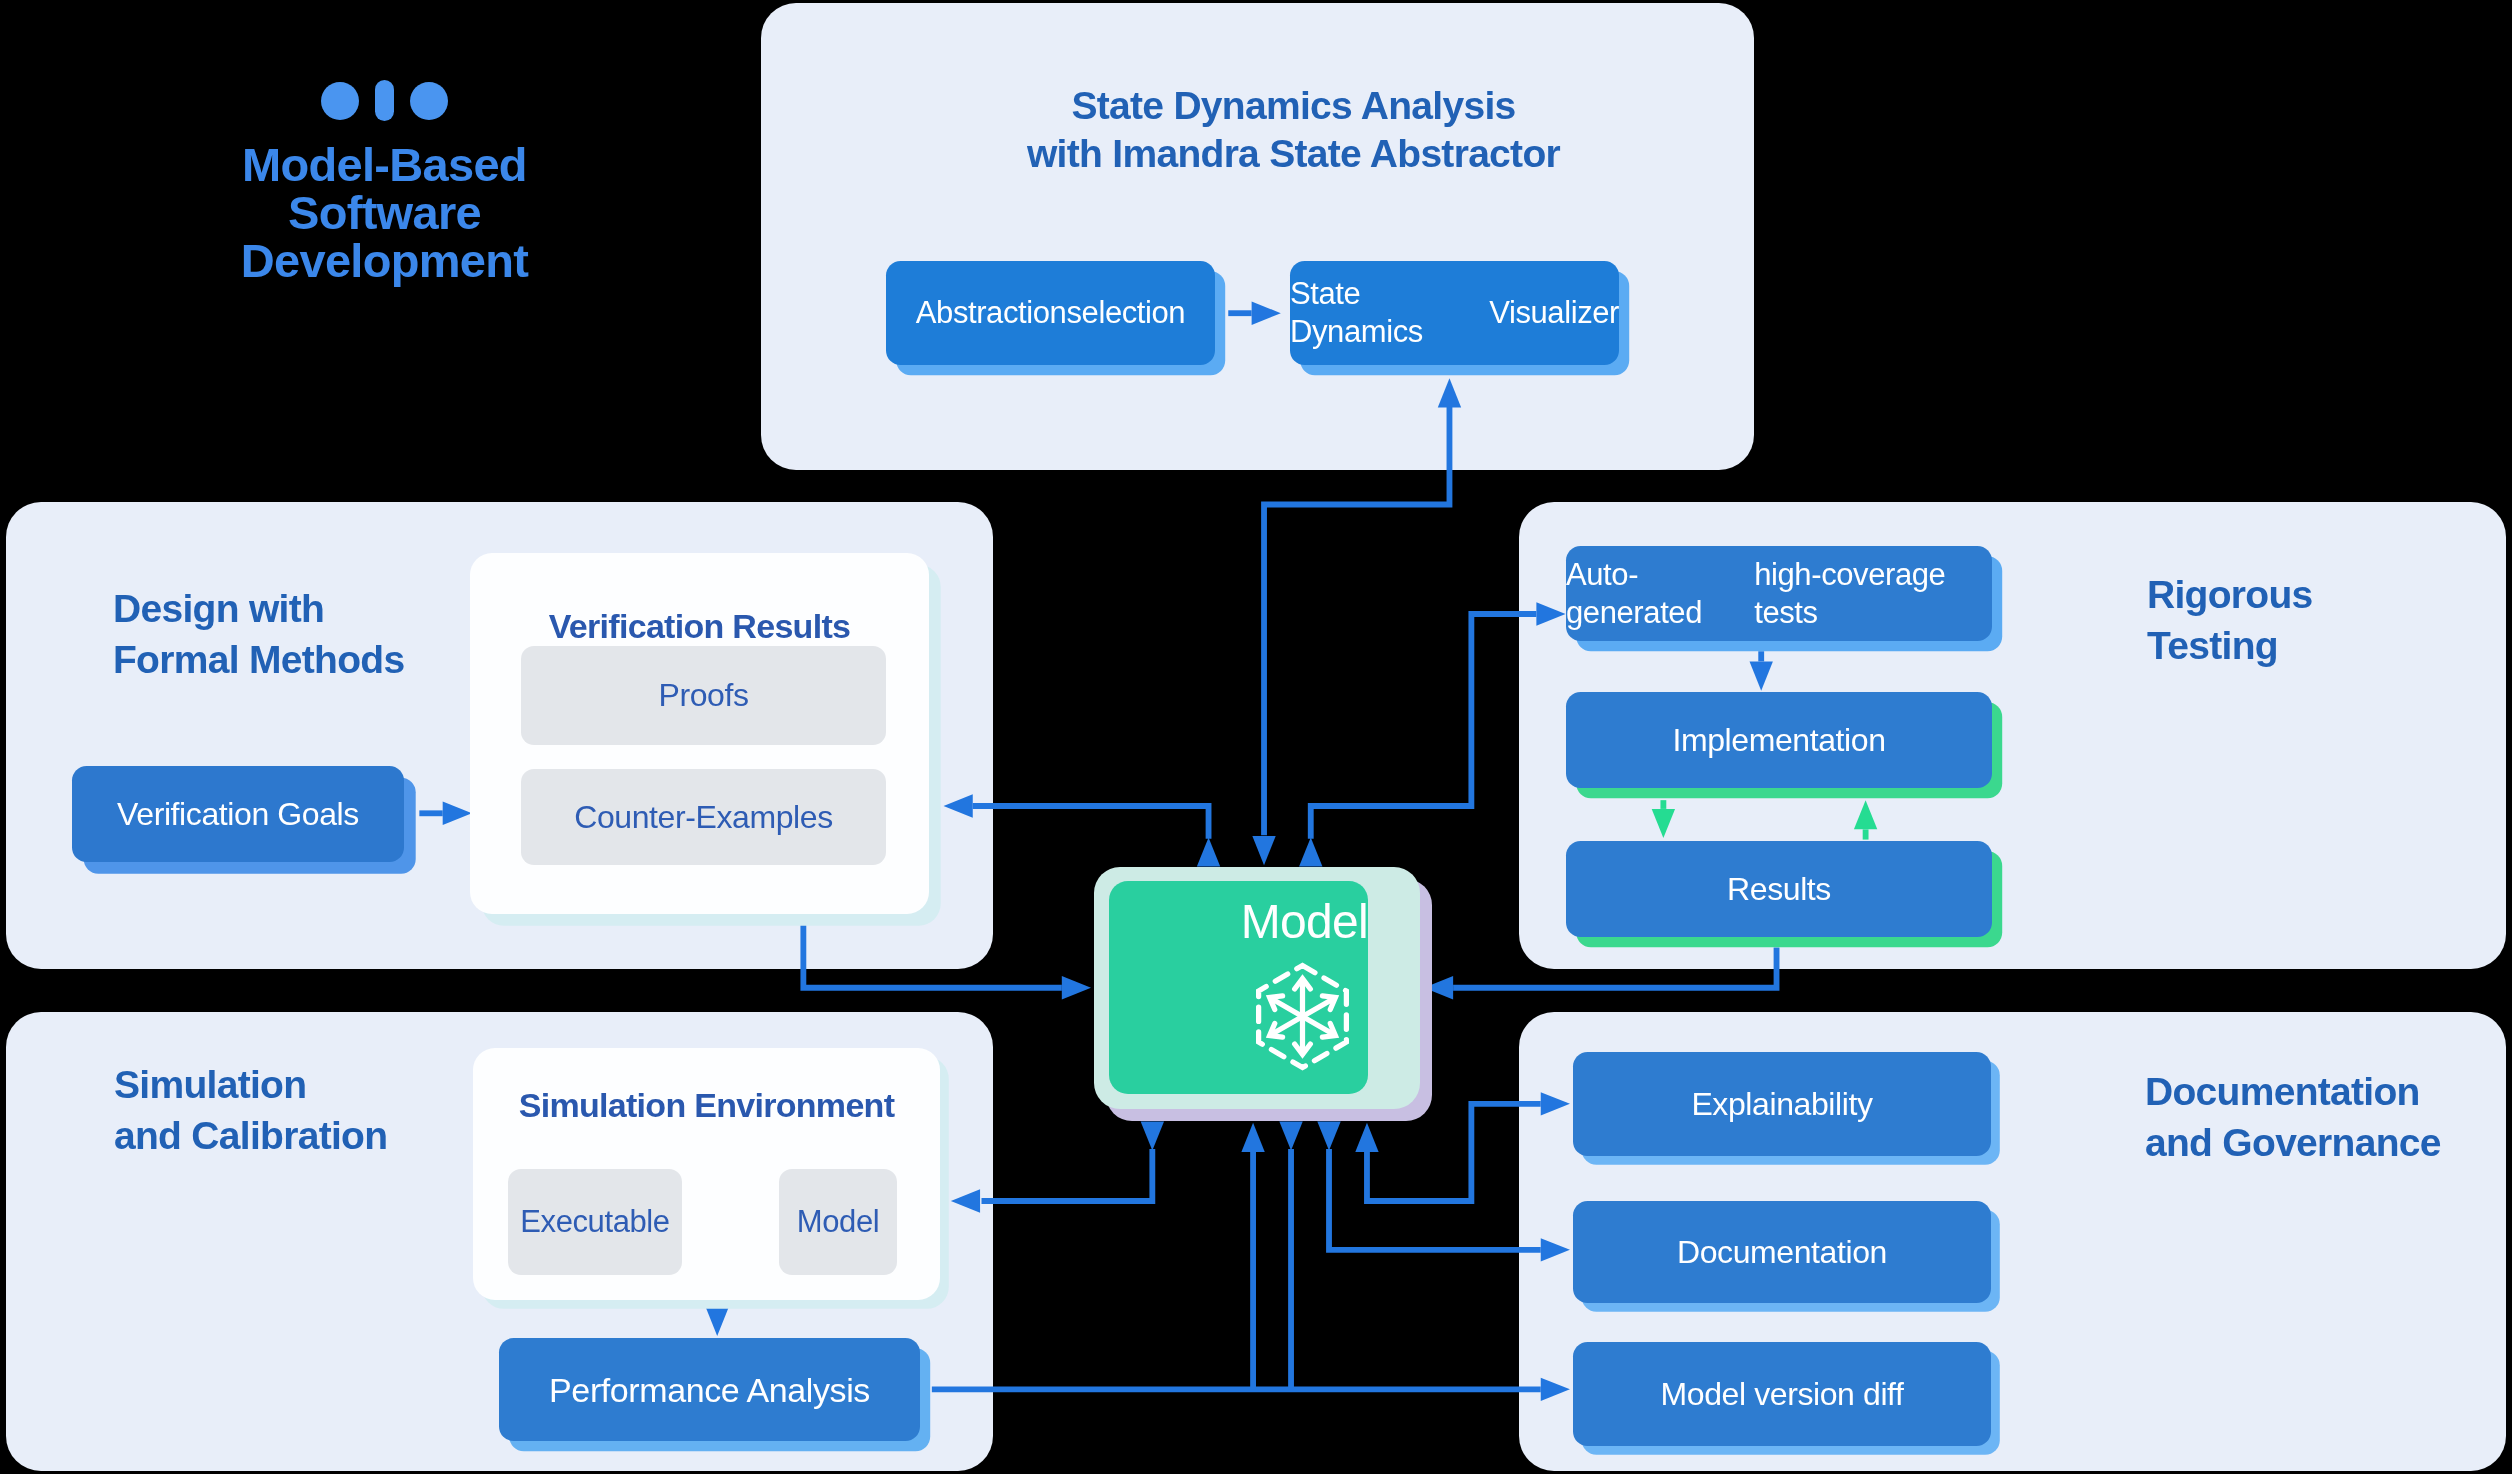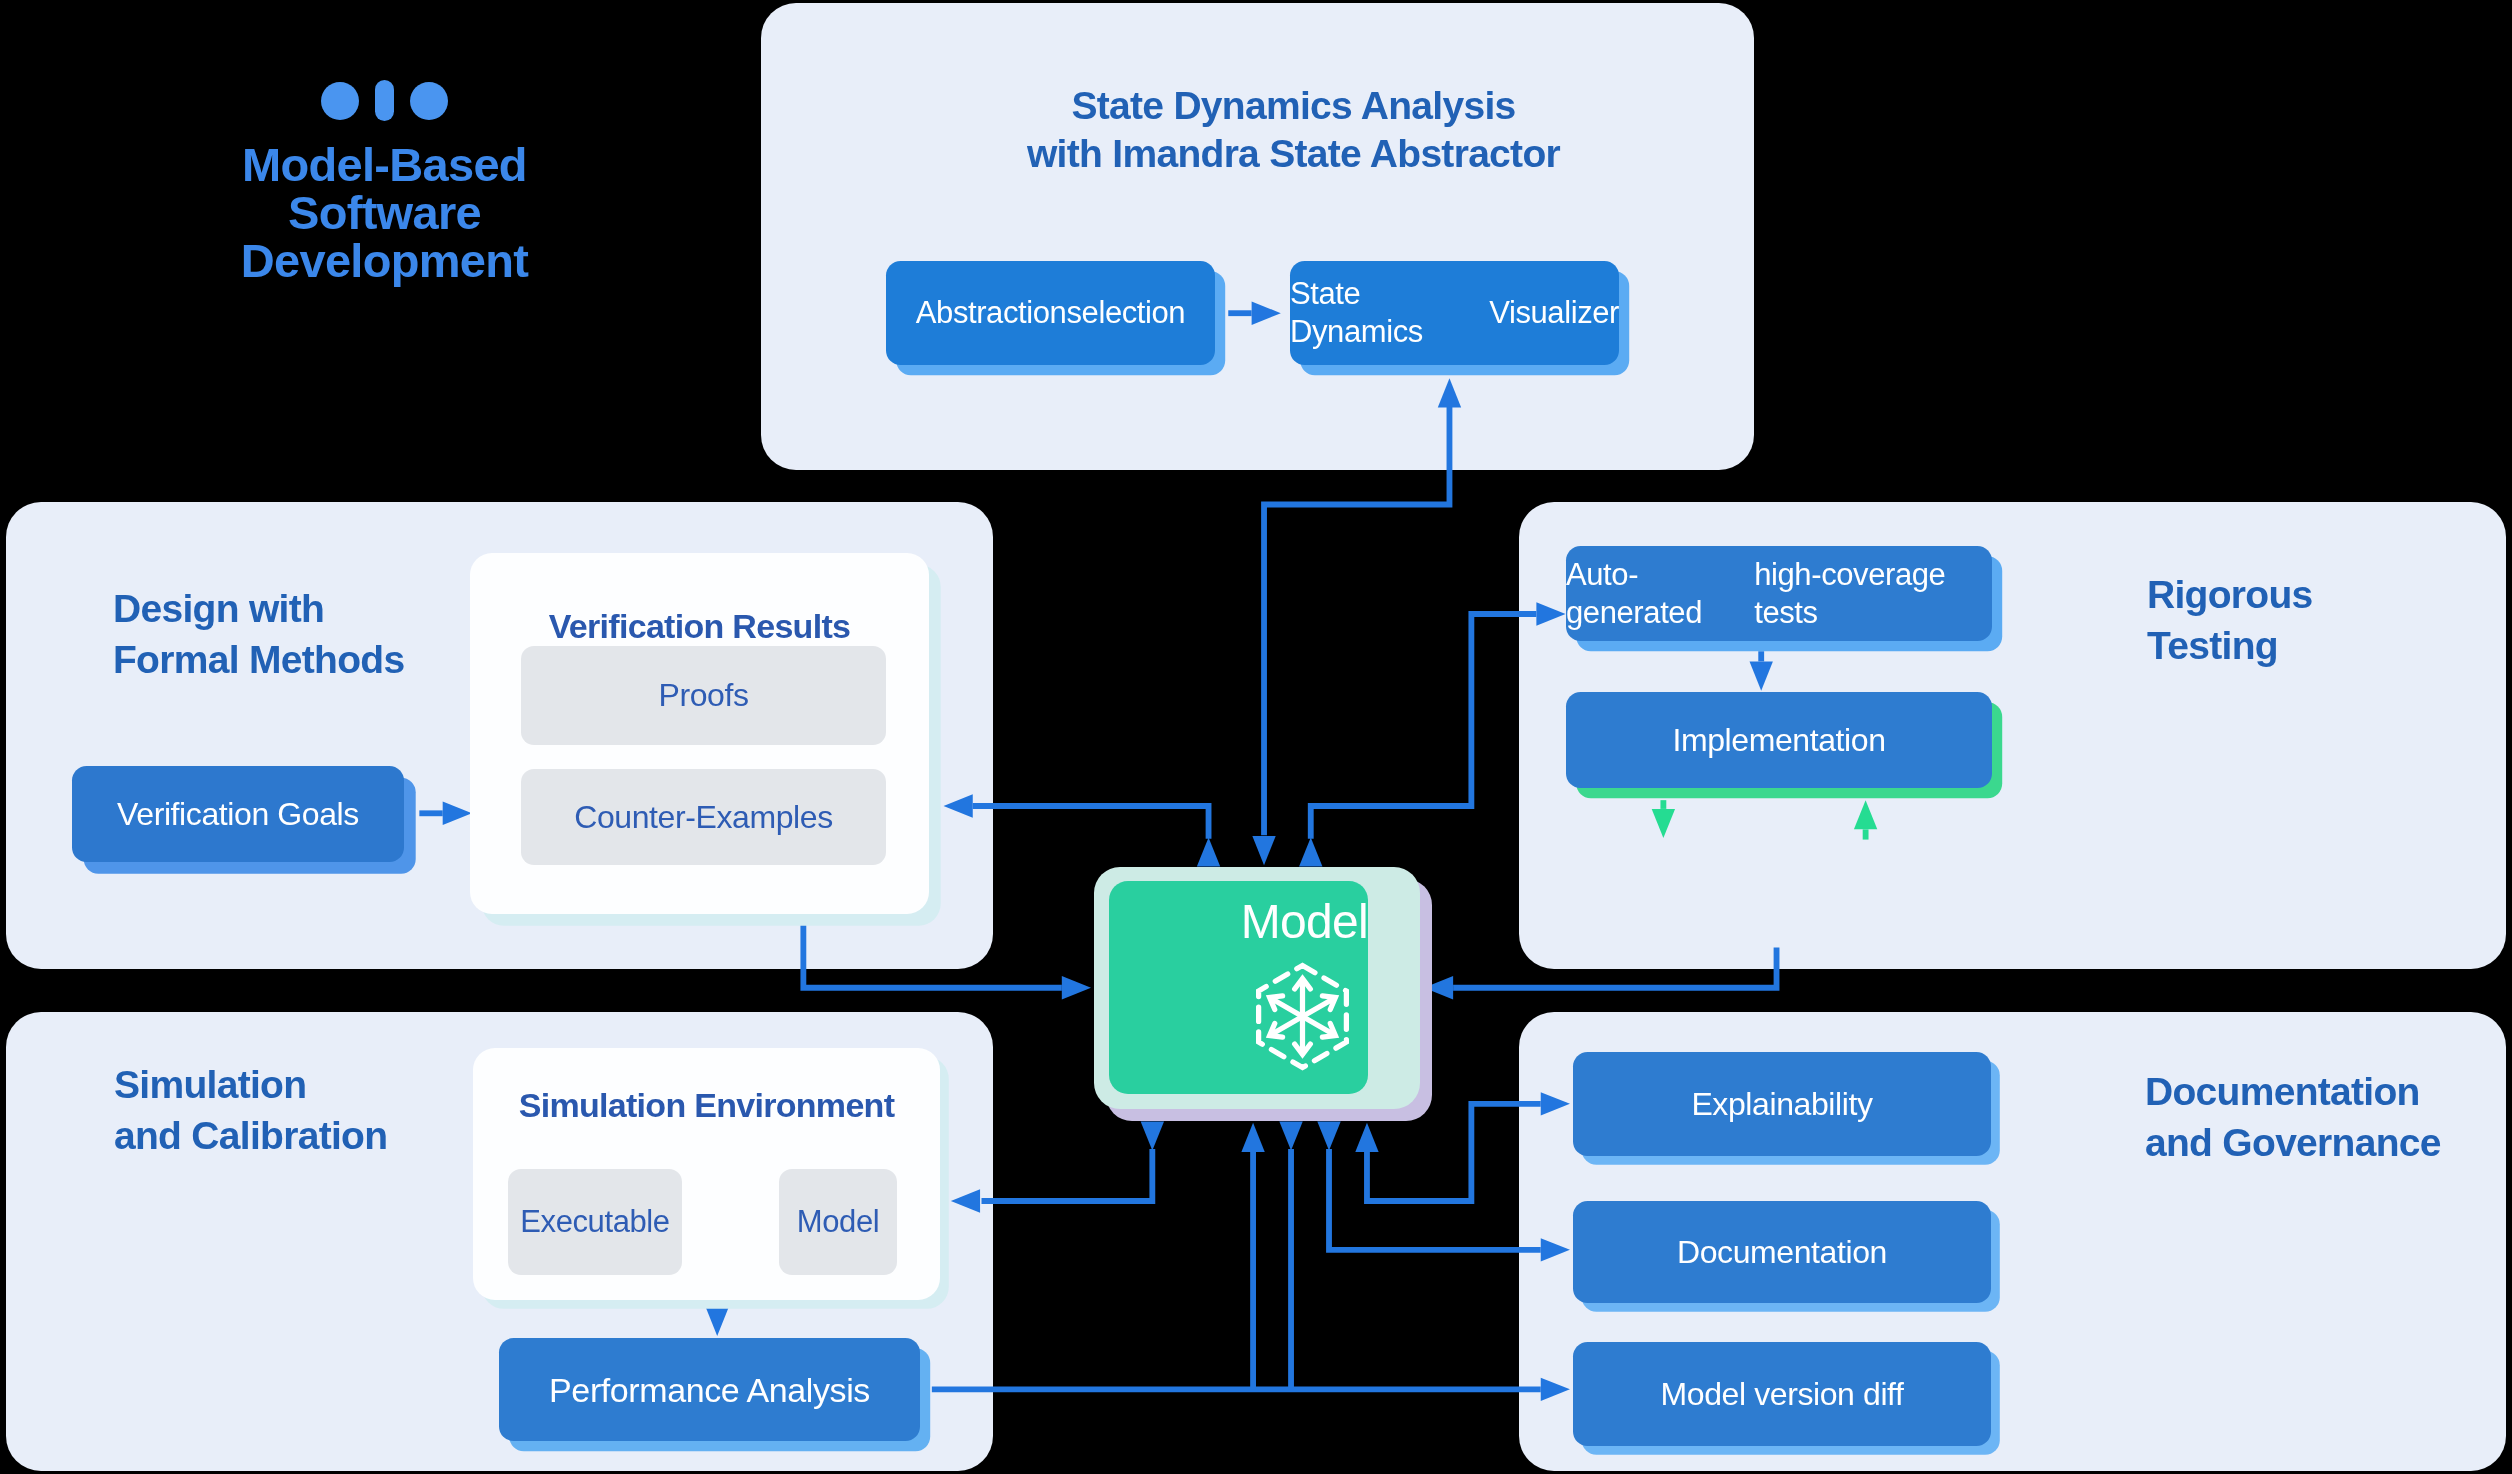--- a/index.html
+++ b/index.html
@@ -150,20 +150,21 @@
 
   <div class="bigtitle" style="left:2111px;top:569px;">
     <div>Rigorous</div>
     <div>Testing</div>
   </div>
   <div class="bluebox" style="left:1566px;top:546px;width:426px;height:95px;box-shadow:10.2px 10.2px 0 var(--blue-shadow);">
     <div>Auto-generated</div>
     <div>high-coverage tests</div>
   </div>
   <div class="bluebox" style="left:1566px;top:692px;width:426px;height:96px;box-shadow:10.2px 10.2px 0 var(--green-shadow);font-size:32px;">Implementation</div>
+  <div class="bluebox" style="left:1566px;top:841px;width:426px;height:96px;box-shadow:10.2px 10.2px 0 var(--green-shadow);font-size:32px;">Results</div>
 
   <div class="bigtitle" style="left:78px;top:1059px;">
     <div>Simulation</div>
     <div>and Calibration</div>
   </div>
   <div class="card" style="left:473px;top:1048px;width:467px;height:252px;box-shadow:8.8px 8.8px 0 var(--card-shadow);"></div>
   <div class="cardtitle" style="left:473px;top:1086px;width:467px;">Simulation Environment</div>
   <div class="graybox" style="left:508px;top:1169px;width:174px;height:106px;font-size:31px;">Executable</div>
   <div class="graybox" style="left:779px;top:1169px;width:118px;height:106px;font-size:31px;">Model</div>
   <div class="bluebox" style="left:499px;top:1338px;width:421px;height:103px;box-shadow:10.2px 10.2px 0 var(--pa-shadow);font-size:34px;">Performance Analysis</div>

